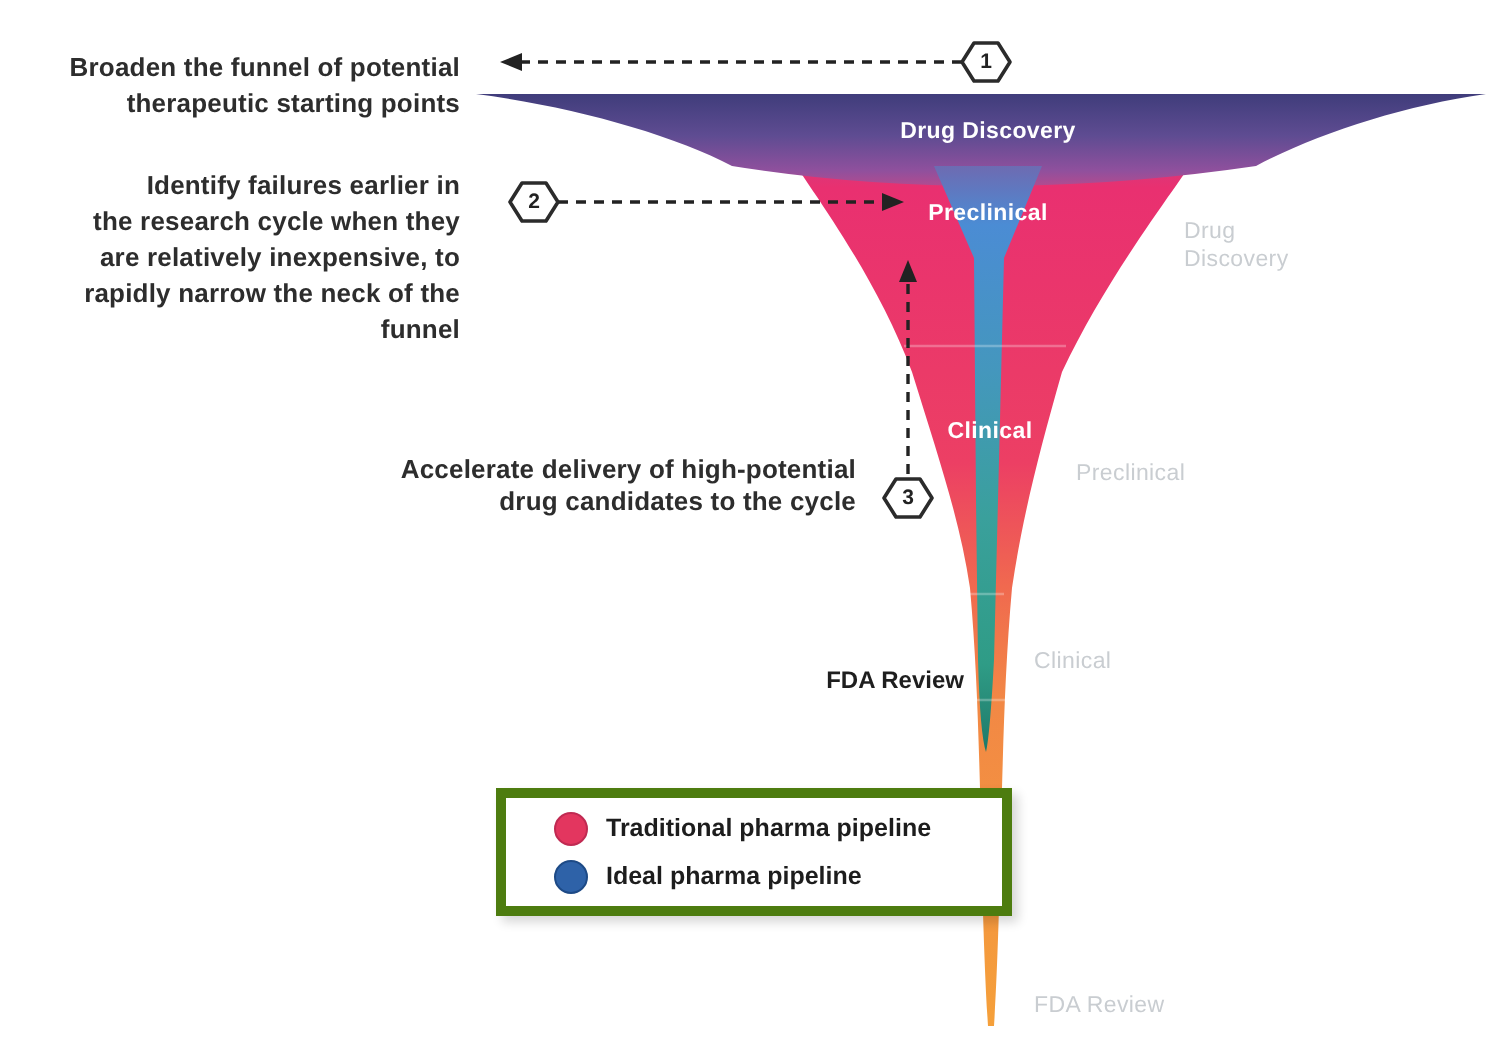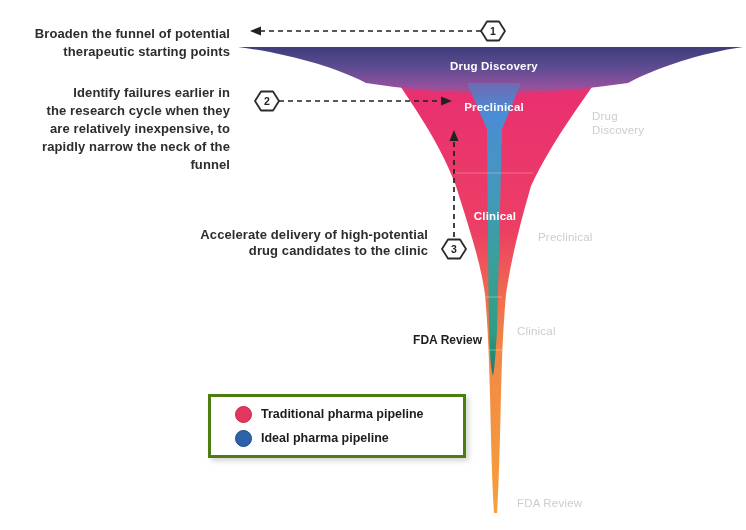--- a/index.html
+++ b/index.html
@@ -23,24 +23,24 @@
     white-space:nowrap;letter-spacing:.2px;
   }
   .stage-label-gray{
     color:#c9cdd1;font-weight:normal;font-size:11.5px;line-height:14px;
     white-space:pre-line;letter-spacing:.2px;
   }
   .stage-label-dark{
     text-align:right;color:#1e1e1e;font-weight:bold;font-size:12px;white-space:nowrap;
   }
   .legend{
-    background:#ffffff;border:3px solid #4d7c0f;width:258px;height:64px;
+    background:#ffffff;border:5px solid #4d7c0f;width:258px;height:64px;
     box-shadow:3px 3px 5px rgba(0,0,0,0.16);
     display:flex;flex-direction:column;justify-content:center;gap:7px;
-    box-sizing:border-box;padding-left:24px;
+    box-sizing:border-box;padding-left:24px;margin-left:40px;
   }
   .legend-item{display:flex;align-items:center;gap:9px;}
   .legend-dot{width:15px;height:15px;border-radius:50%;flex:0 0 auto;}
   .legend-dot.traditional{border:1px solid #c02a52;}
   .legend-dot.ideal{border:1px solid #1d4a86;}
   .legend-label{font-size:12.5px;font-weight:bold;color:#1d1d1d;}
 </style>
 </head>
 <body>
 
@@ -123,21 +123,21 @@
   <span class="abs badge" style="left:454px;top:249px;">3</span>
 
   <div class="abs ann" style="right:516px;top:25px;width:240px;">Broaden the funnel of potential
 therapeutic starting points</div>
   <div class="abs ann" style="right:516px;top:84px;width:240px;">Identify failures earlier in
 the research cycle when they
 are relatively inexpensive, to
 rapidly narrow the neck of the
 funnel</div>
   <div class="abs ann ann3" style="right:318px;top:227px;width:270px;">Accelerate delivery of high-potential
-drug candidates to the clinic</div>
+drug candidates to the cycle</div>
 
   <span class="abs stage-label-white" style="left:494px;top:66px;">Drug Discovery</span>
   <span class="abs stage-label-white" style="left:494px;top:107px;">Preclinical</span>
   <span class="abs stage-label-white" style="left:495px;top:216px;">Clinical</span>
   <div class="abs stage-label-dark" style="right:264px;top:333px;">FDA Review</div>
 
   <div class="abs stage-label-gray" style="left:592px;top:109px;">Drug
 Discovery</div>
   <div class="abs stage-label-gray" style="left:538px;top:230px;">Preclinical</div>
   <div class="abs stage-label-gray" style="left:517px;top:324px;">Clinical</div>

